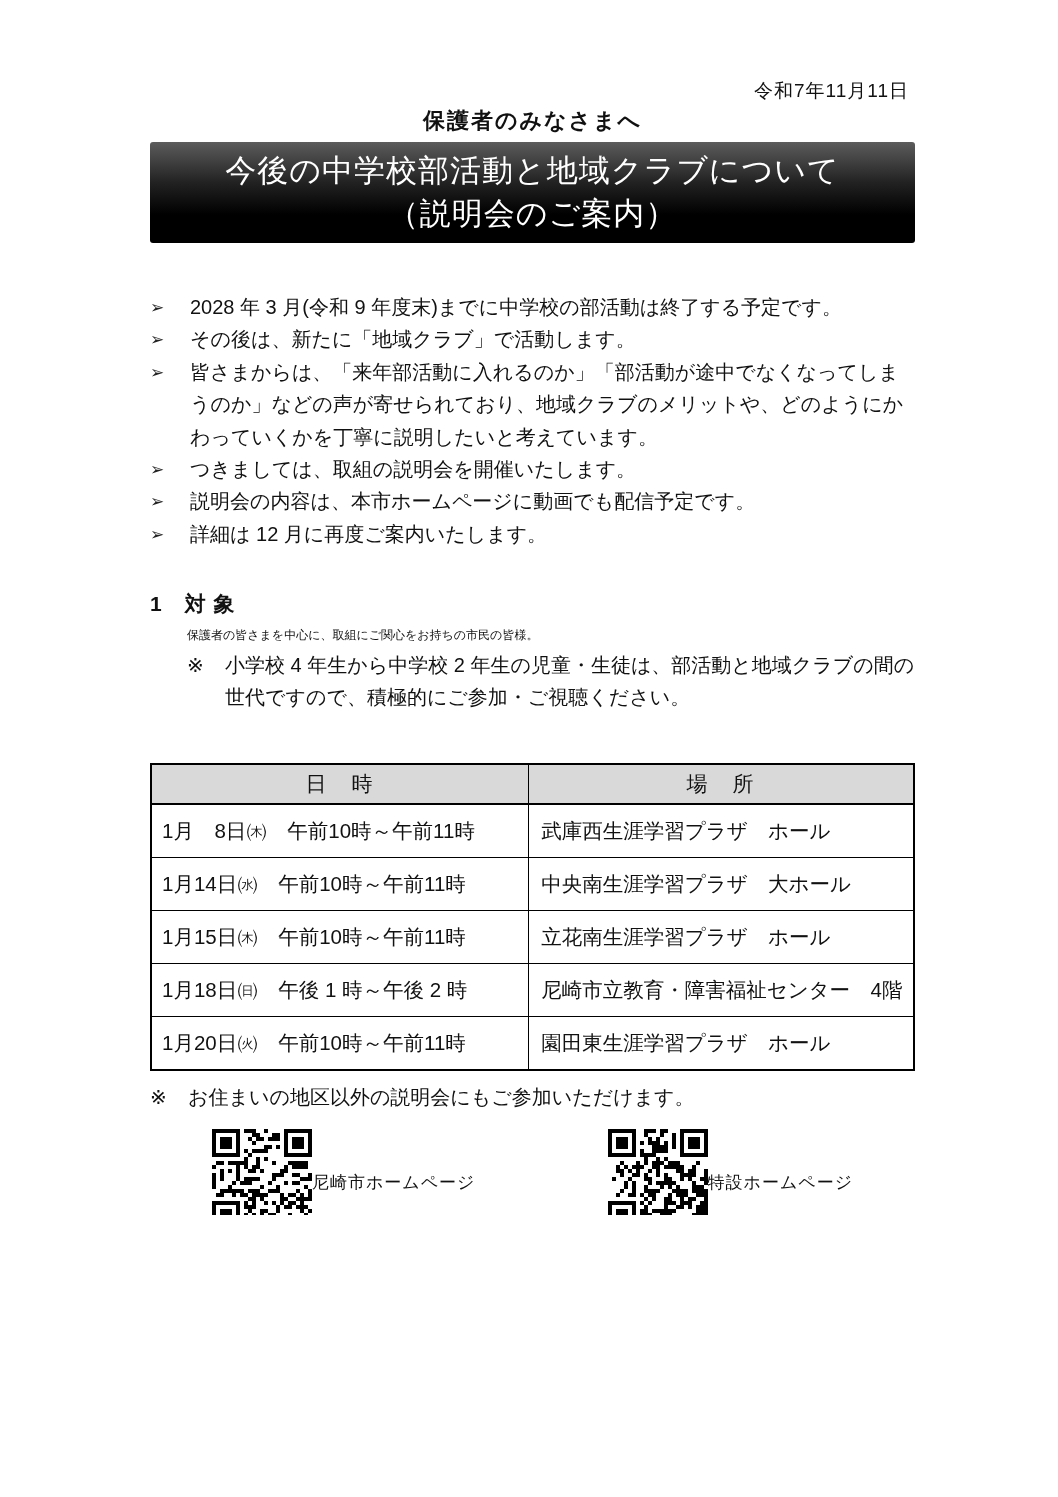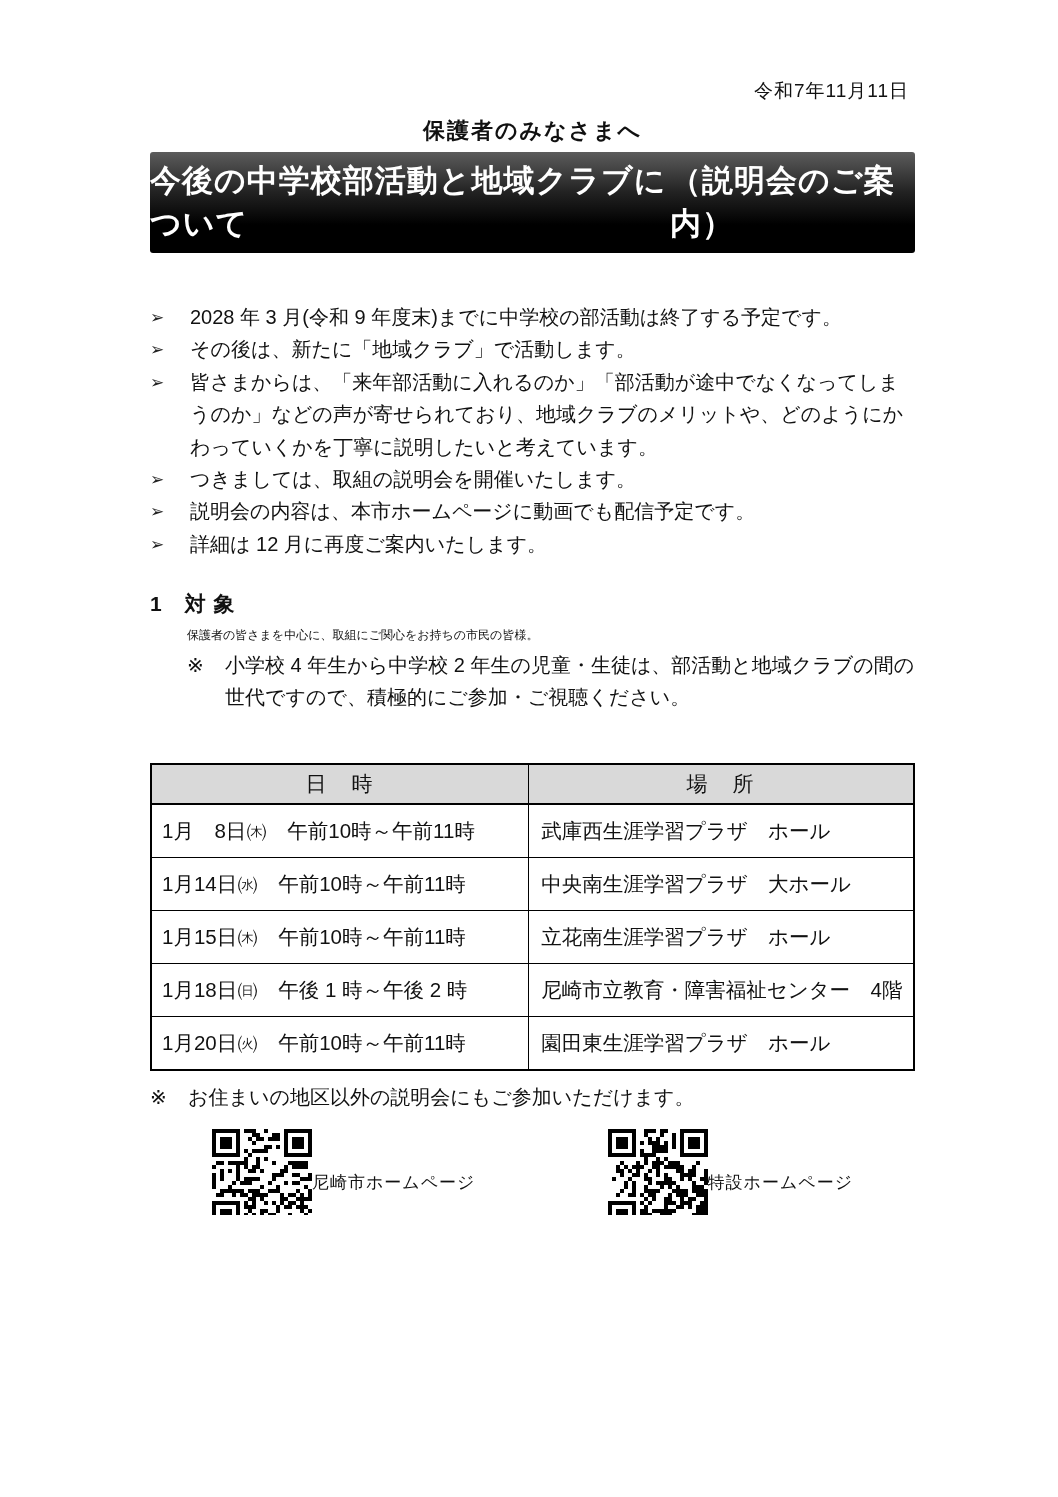--- a/index.html
+++ b/index.html
@@ -14,53 +14,53 @@
   .content { padding: 0 143px 0 150px; }
 
   .date-line {
     margin-top: 78px;
     text-align: right;
     font-size: 19px;
     letter-spacing: 1px;
     padding-right: 6px;
   }
   .addressee {
-    margin-top: 12px;
+    margin-top: 2px;
     text-align: center;
     font-size: 22px;
     font-weight: bold;
     letter-spacing: 2px;
   }
   .banner {
     margin-top: 6px;
     height: 101px;
     background: linear-gradient(180deg, #5c5c5c 0%, #222222 40%, #000000 72%);
     border-radius: 3px;
     color: #ffffff;
     display: flex;
-    flex-direction: row;
+    flex-direction: column;
     justify-content: center;
     align-items: center;
-    font-weight: bold;
+    font-weight: normal;
     font-size: 31px;
     line-height: 1.38;
     letter-spacing: 1px;
   }
 
   .bullets { margin-top: 48px; font-size: 20px; }
   .bullet-item { display: flex; line-height: 1.62; }
   .bullet-glyph {
     flex: 0 0 40px;
     font-size: 17px;
     padding-top: 3px;
     color: #222;
   }
   .bullet-text { flex: 1; }
 
-  .section { margin-top: 30px; }
+  .section { margin-top: 40px; }
   .section-heading { font-size: 21px; font-weight: bold; letter-spacing: 1px; }
   .section-body { margin: 8px 0 0 37px; font-size: 12px; line-height: 1.6; }
   .note-row { display: flex; font-size: 20px; line-height: 1.6; }
   .note-marker { flex: 0 0 38px; }
   .note-text { flex: 1; }
   .section .note-row { margin: 4px 0 0 37px; }
 
   .section2 { margin-top: 50px; }
   .schedule-table {
     width: 100%;

